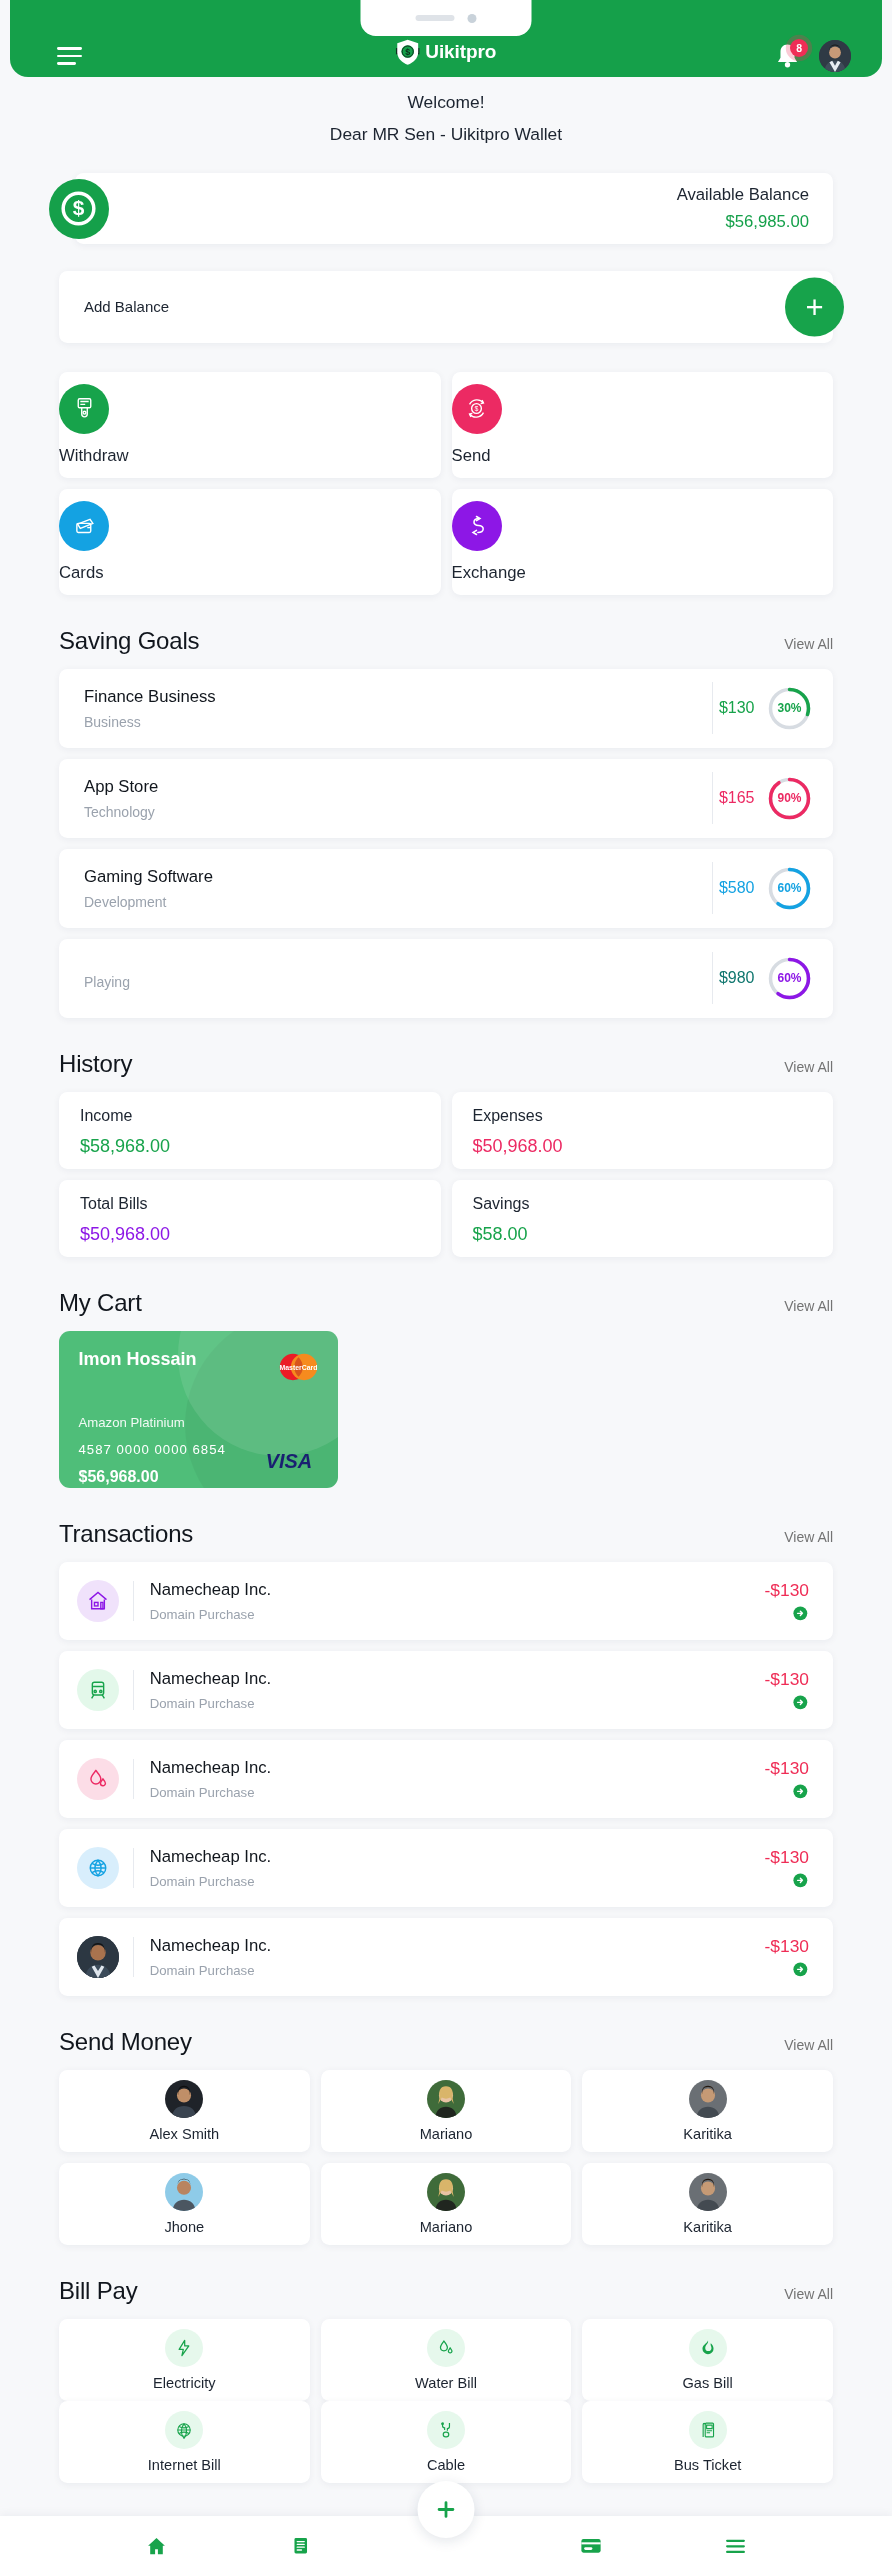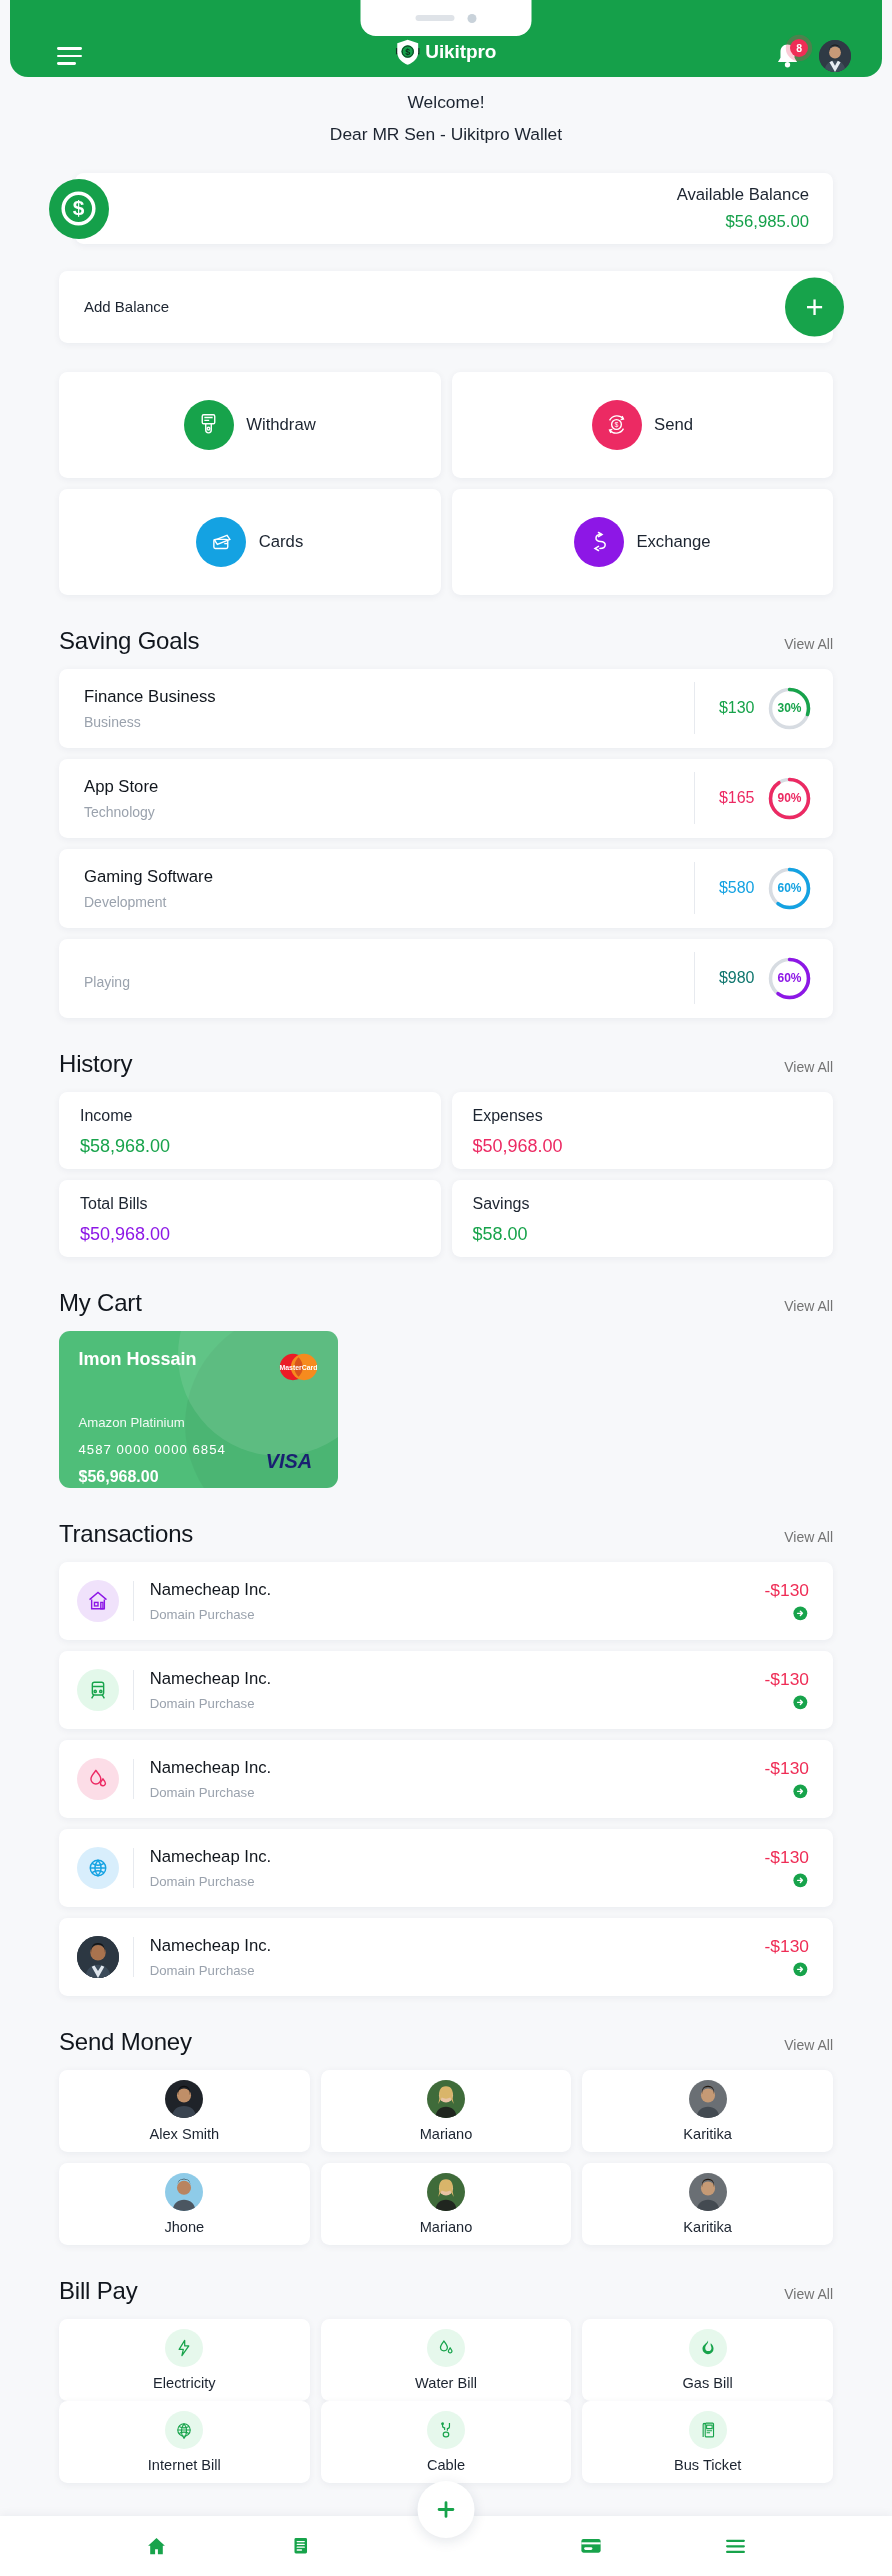--- a/index.html
+++ b/index.html
@@ -79,35 +79,35 @@
   .addbal-label { font-size:15px; color:#1c2430; }
   .addbal-btn {
     position:absolute; right:-11px; top:50%; transform:translateY(-50%);
     width:59px; height:59px; border-radius:50%; background:#17a34b;
     display:flex; align-items:center; justify-content:center; color:#fff;
     font-size:31px; font-weight:300; line-height:1; z-index:3; cursor:pointer;
   }
 
   
   .qa-grid { display:grid; grid-template-columns:1fr 1fr; gap:11px; margin-top:29px; }
-  .qa-tile { height:106px; display:flex; align-items:center; justify-content:center; gap:12.5px; cursor:pointer; }
+  .qa-tile { height:106px; display:flex; flex-direction:column; align-items:flex-start; justify-content:center; gap:12.5px; cursor:pointer; }
   .qa-icon { width:50px; height:50px; border-radius:50%; display:flex; align-items:center; justify-content:center; }
   .qa-label { font-size:16.7px; color:#1c2430; }
 
   
   .sec-head { display:flex; align-items:baseline; justify-content:space-between; margin:32px 0 14px; }
   .sec-title { font-size:24px; color:#11161d; font-weight:400; letter-spacing:-0.2px; }
   .sec-viewall { font-size:14px; color:#737373; cursor:pointer; }
 
   
   .goal { height:79px; display:flex; align-items:center; padding:0 21px 0 25px; margin-bottom:11px; }
   .goal-texts { flex:1; }
   .goal-name { font-size:16.7px; color:#11161d; }
   .goal-cat { font-size:14px; color:#9aa2ad; margin-top:7px; }
-  .goal-right { display:flex; align-items:center; gap:12.5px; padding-left:24px; border-left:1.4px solid #e7eaef; height:52px; }
+  .goal-right { display:flex; align-items:center; gap:12.5px; padding-left:6px; border-left:1.4px solid #e7eaef; height:52px; }
   .goal-amt { font-size:16px; }
   .ring { width:45px; height:45px; position:relative; display:flex; align-items:center; justify-content:center; }
   .ring svg { position:absolute; inset:0; transform:rotate(-90deg); }
   .ring span { font-size:12px; font-weight:700; position:relative; }
 
   
   .hist-grid { display:grid; grid-template-columns:1fr 1fr; gap:11px; }
   .hist-card { height:77px; padding:15.3px 0 0 21px; }
   .hist-label { font-size:16px; color:#1c2430; }
   .hist-value { font-size:18px; margin-top:11px; }

